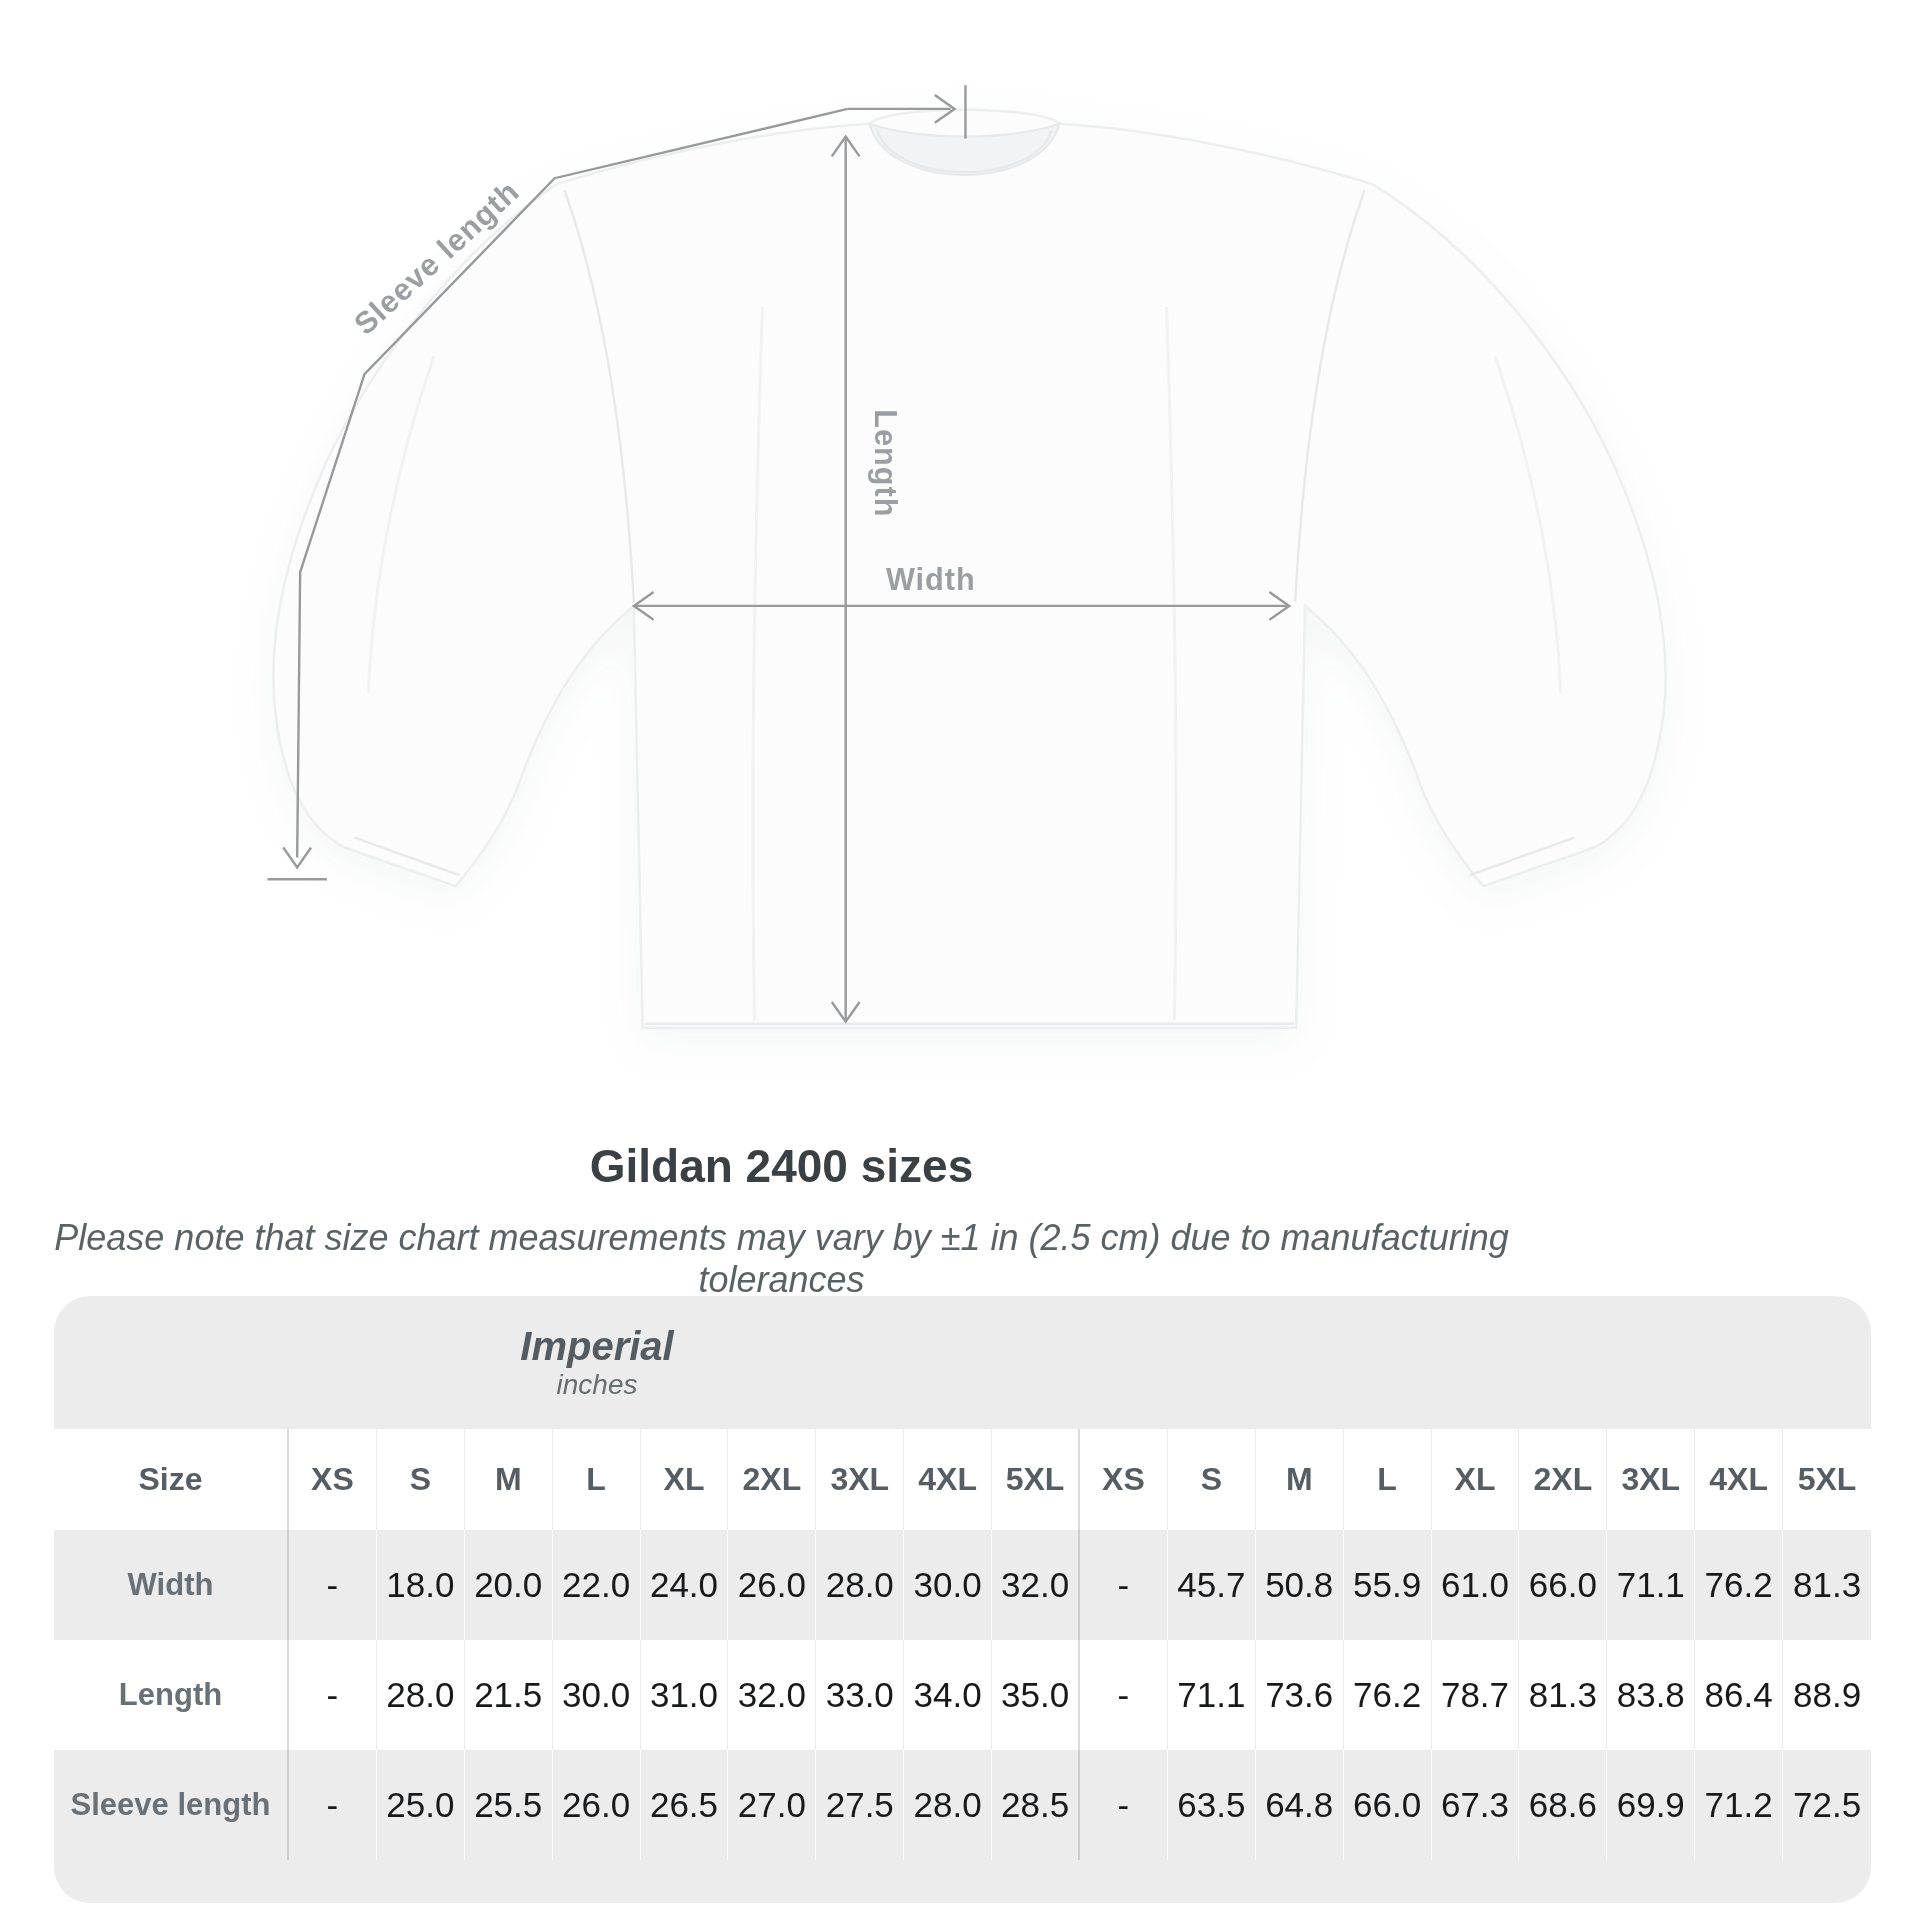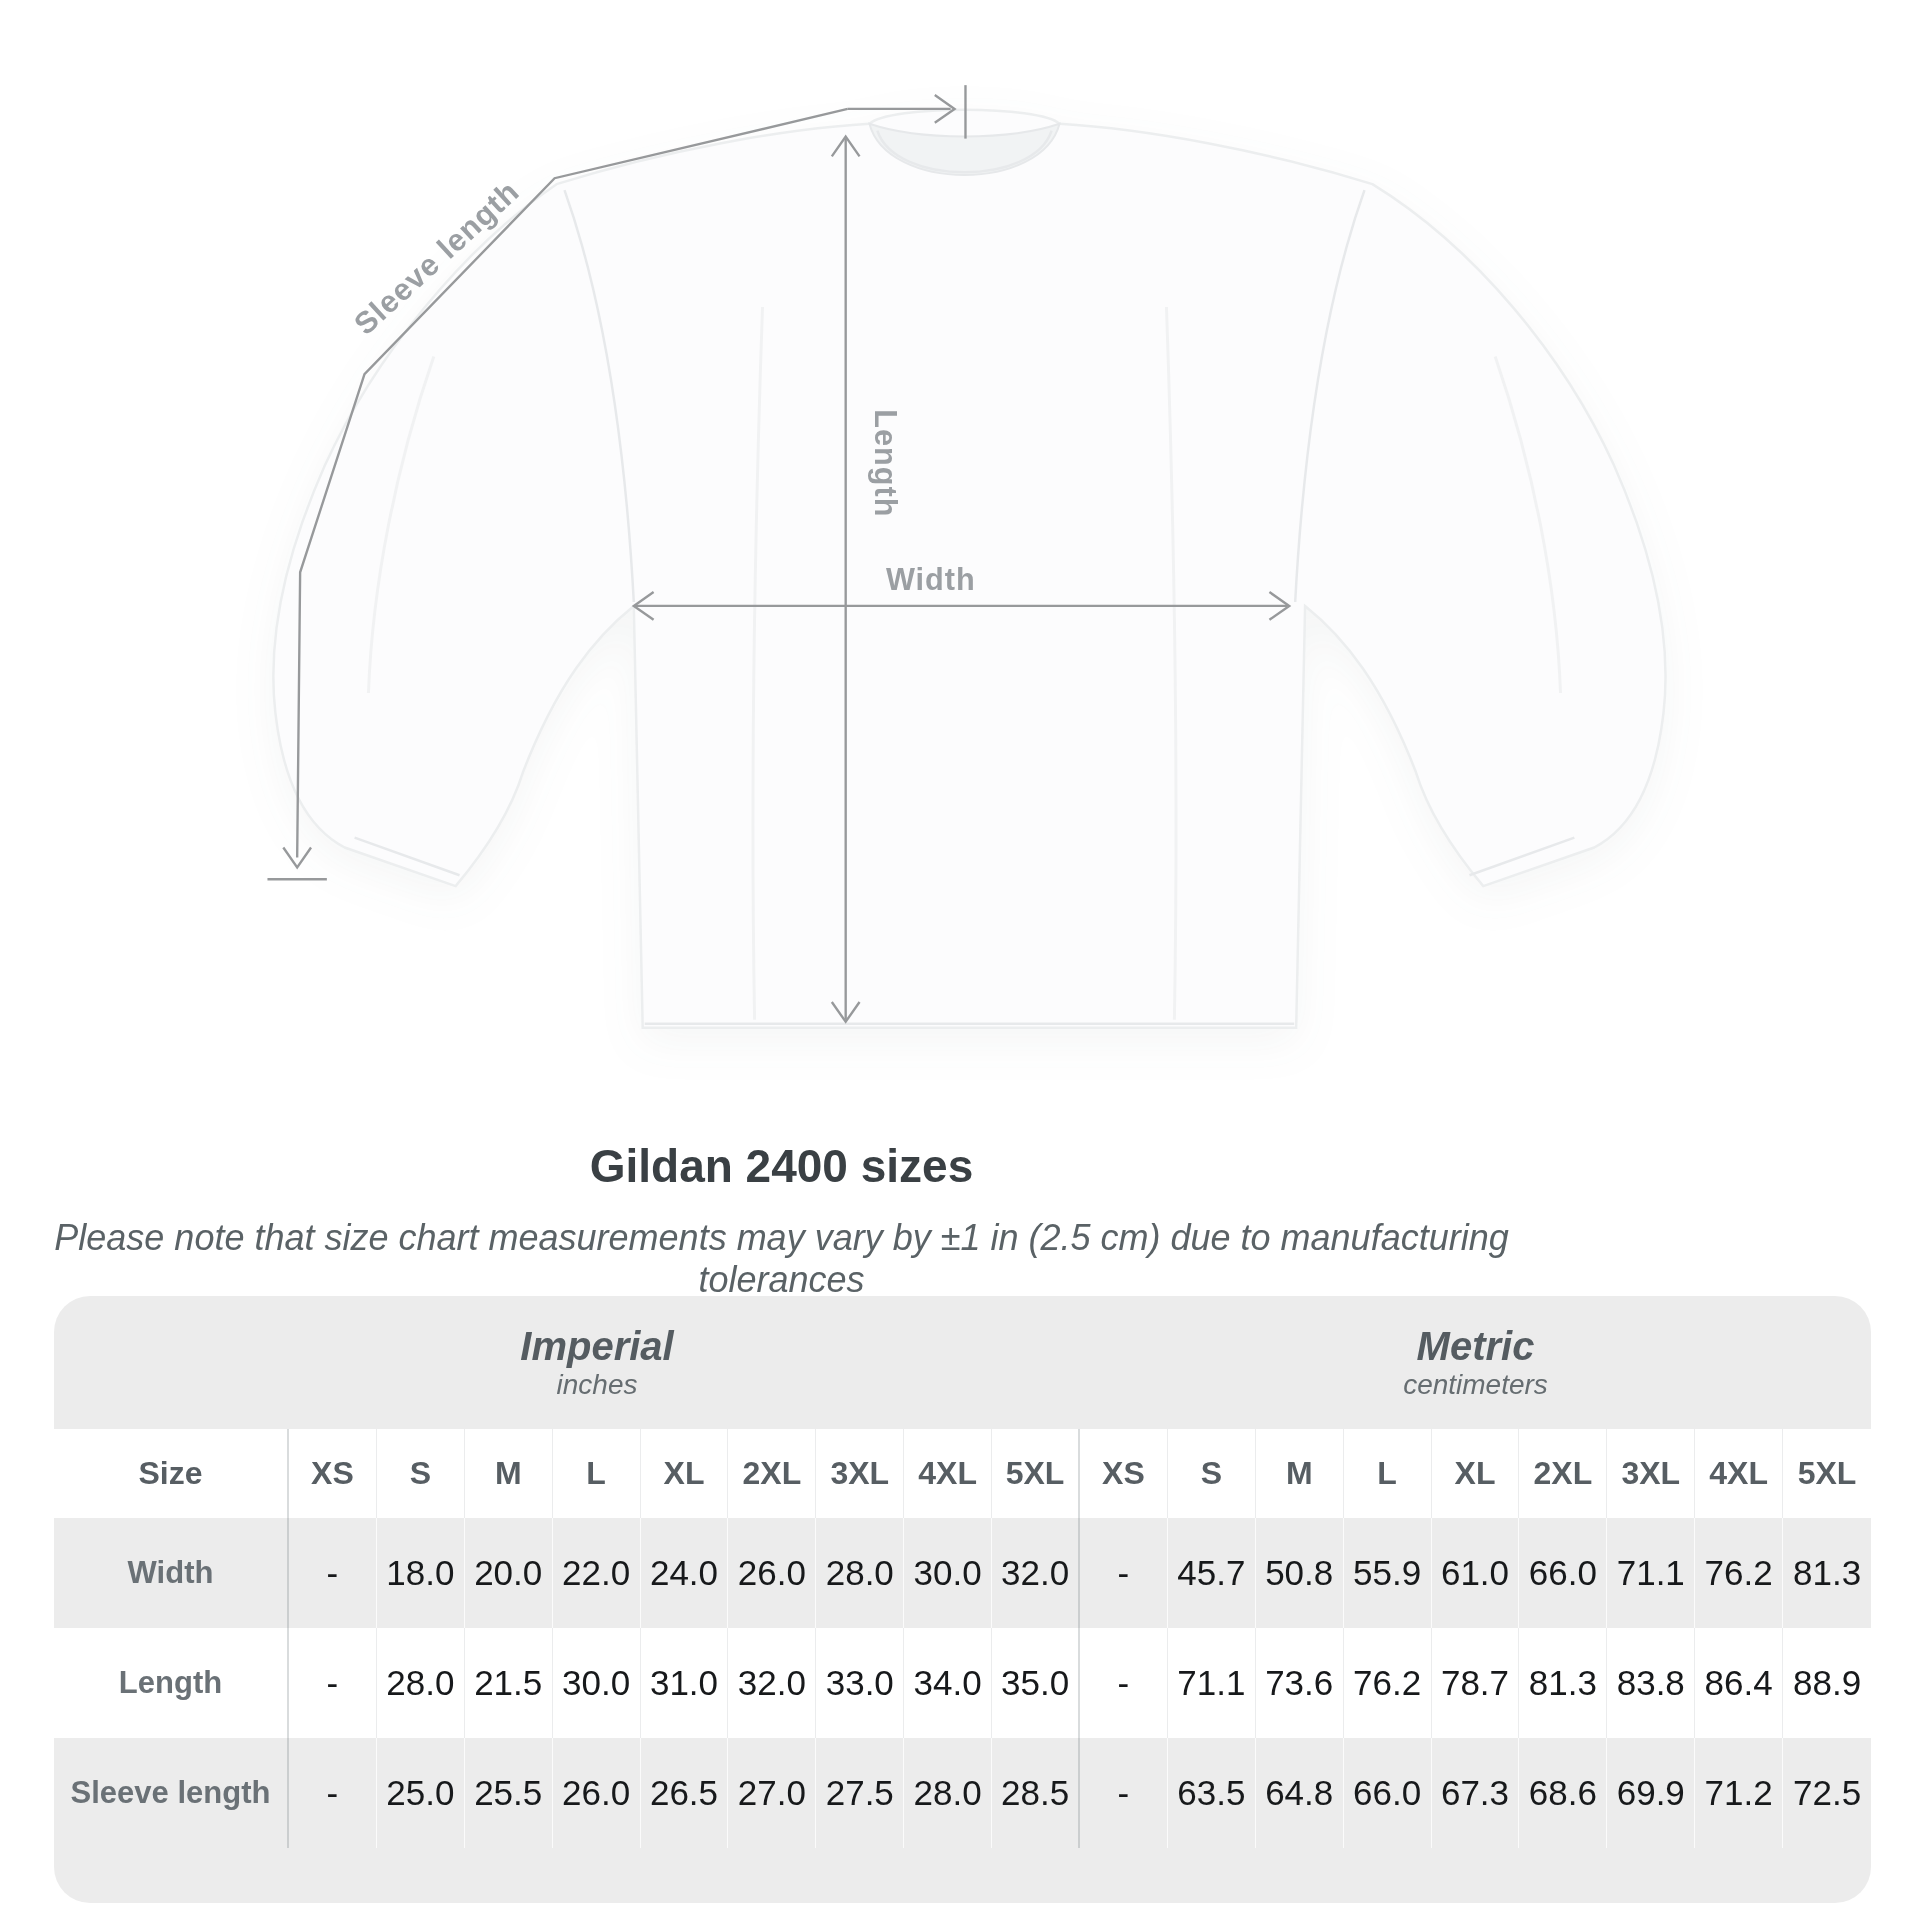--- a/index.html
+++ b/index.html
@@ -24,21 +24,21 @@
   
   .size-table{position:absolute;left:54px;top:1296px;width:1817px;height:607px;
               background:#ececec;border-radius:36px;overflow:hidden;}
   .unit-band{display:grid;grid-template-columns:1026px 1fr;height:133px;}
   .unit-group{display:flex;flex-direction:column;align-items:center;justify-content:center;}
   .unit-imperial{padding-left:60px;}
   .unit-name{font-style:italic;font-weight:bold;font-size:40px;color:#555c61;}
   .unit-sub{font-style:italic;font-size:28px;color:#666d71;}
 
   .row{display:grid;grid-template-columns:235px repeat(18,1fr);height:110px;}
-  .row.header{height:89px;}
+  .row.header{height:101px;}
   .row.white{background:#ffffff;}
   .row.grayrow{background:transparent;}
   .cell{display:flex;align-items:center;justify-content:center;
         border-right:1px solid rgba(110,118,125,0.14);
         font-size:35px;color:#17191b;}
   .grayrow .cell{border-right-color:rgba(255,255,255,0.8);}
   .cell.head{font-weight:bold;font-size:32px;color:#575e63;}
   .cell.rowlabel{font-weight:bold;font-size:31px;color:#6a7176;}
   .cell.sep{border-right:2px solid rgba(110,118,125,0.26) !important;}
   .cell.lastcol{border-right:none !important;}
@@ -118,24 +118,20 @@
 <div class="title-block">
   <h1 class="chart-title">Gildan 2400 sizes</h1>
   <div class="chart-note">Please note that size chart measurements may vary by ±1 in (2.5 cm) due to manufacturing tolerances</div>
 </div>
 
 <div class="size-table">
   <div class="unit-band">
     <div class="unit-group unit-imperial">
       <div class="unit-name">Imperial</div>
       <div class="unit-sub">inches</div>
-    </div>
-    <div class="unit-group unit-metric">
-      <div class="unit-name">Metric</div>
-      <div class="unit-sub">centimeters</div>
     </div>
   </div>
   <div id="grid">
       <div class="row header white">
         <div class="cell head sep">Size</div>
         <div class="cell head">XS</div>
         <div class="cell head">S</div>
         <div class="cell head">M</div>
         <div class="cell head">L</div>
         <div class="cell head">XL</div>

